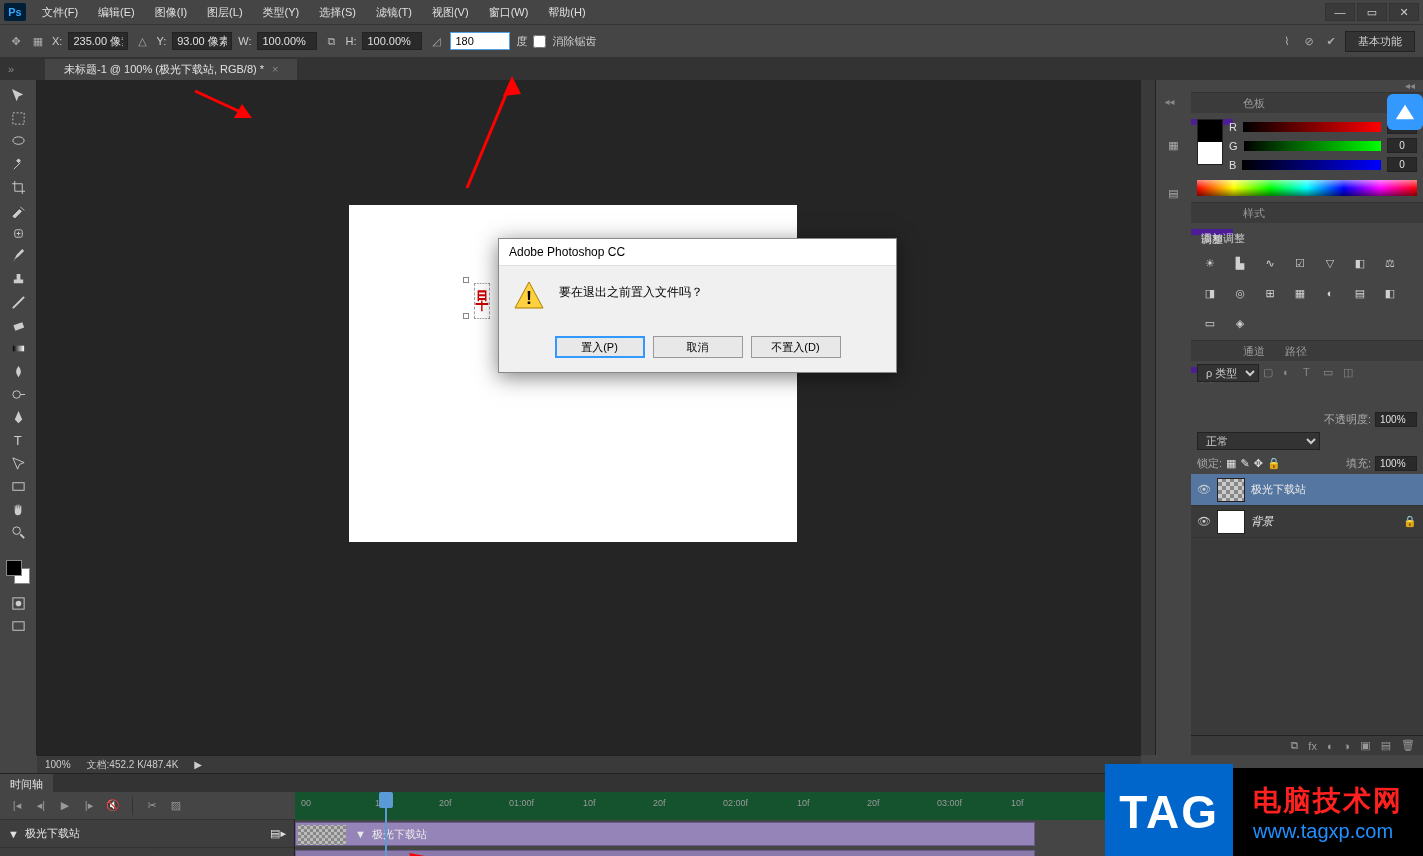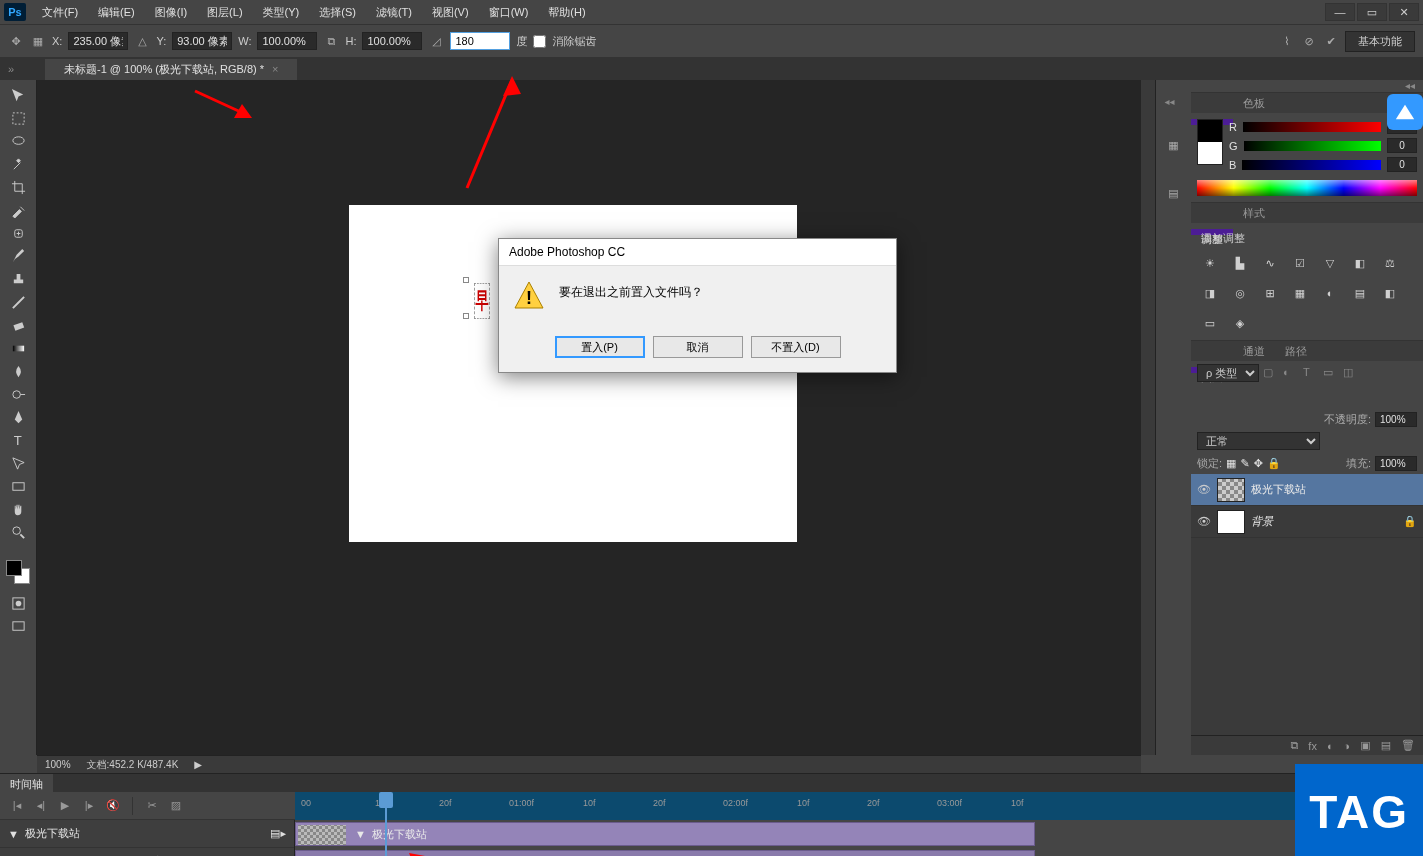--- a/index.html
+++ b/index.html
@@ -91,21 +91,21 @@
 .status-bar{ display:flex; align-items:center; height:18px; background:#3a3a3a; border-top:1px solid #222; padding:0 8px; gap:16px; font-size:10px; color:#ccc; margin-left:37px; margin-right:282px;}
 
 
 .timeline{ height:140px; background:#454545; border-top:1px solid #222;}
 .timeline .tl-tab{ padding:3px 10px; background:#454545; display:inline-block; font-size:11px;}
 .tl-header{ background:#333; height:18px;}
 .tl-controls{ display:flex; align-items:center; height:28px; border-bottom:1px solid #333;}
 .tl-left-controls{ width:295px; display:flex; align-items:center; gap:6px; padding:0 8px;}
 .tl-btn{ width:18px; height:18px; display:flex; align-items:center; justify-content:center; color:#999;}
 .tl-sep{ width:1px; height:18px; background:#333; margin:0 4px;}
-.tl-ruler{ flex:1; display:flex; position:relative; height:28px; align-items:center; background:#0c4a6e;}
+.tl-ruler{ flex:1; display:flex; position:relative; height:28px; align-items:center; background:#14532d;}
 .tl-tick{ position:absolute; color:#999; font-size:9px; top:6px;}
 .tl-playhead{ position:absolute; left:84px; top:0; width:14px; height:16px; background:#5b9bd5; border-radius:2px; z-index:5;}
 .tl-playhead::after{content:""; position:absolute; left:6px; top:16px; width:2px; height:100px; background:#5b9bd5;}
 .tl-tracks{ display:flex; height:56px;}
 .tl-track-left{ width:295px; border-right:1px solid #222;}
 .tl-trackhead{ display:flex; align-items:center; height:28px; padding:0 8px; gap:6px; background:#3e3e3e; border-bottom:1px solid #333;}
 .tl-trackhead.sub{ justify-content:center; gap:24px; font-size:11px;}
 .tl-trackbody{ flex:1; position:relative;}
 .clip{ position:absolute; left:0; top:2px; height:24px; background:#9484b8; border:1px solid #6b5c8d; width:740px; display:flex; align-items:center; padding-left:55px; color:#e8e8e8;}
 .clip-thumb{ position:absolute; left:2px; top:2px; width:48px; height:20px; background:repeating-conic-gradient(#888 0 25%, #bbb 0 50%) 0/6px 6px;}
@@ -552,13 +552,17 @@
 </div>
 
 <div class="corner-badge">
     <svg viewBox="0 0 24 24">
       <path d="M2 20 L12 4 L22 20 Z"></path>
     </svg>
   </div>
 
 <div class="watermark">
   <div class="tag-box">TAG</div>
+  <div class="wm-text">
+    <div class="cn">电脑技术网</div>
+    <div class="url">www.tagxp.com</div>
+  </div>
 </div>
 
 </body></html>

